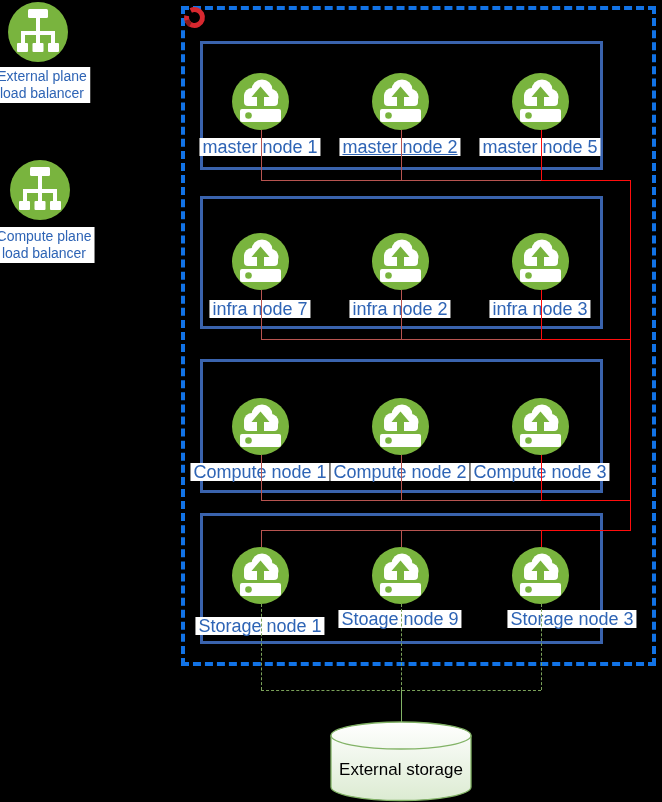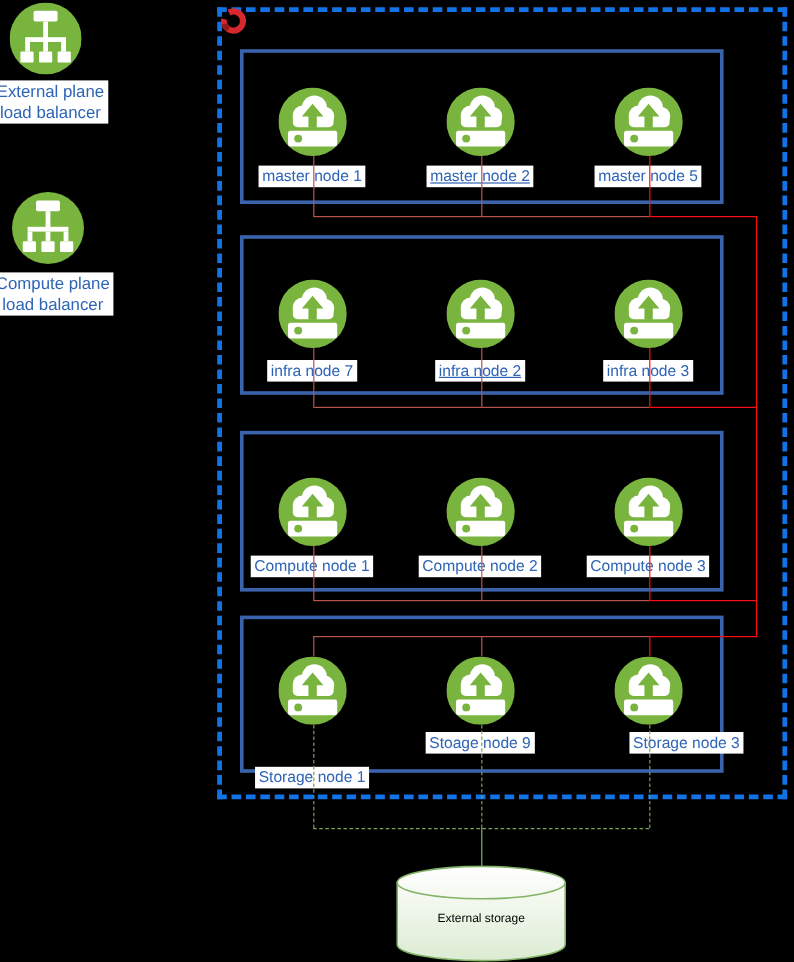--- a/index.html
+++ b/index.html
@@ -8,25 +8,25 @@
   .abs{position:absolute;}
   .lbl{position:absolute;transform:translateX(-50%);background:var(--label-bg,#fff);
        color:var(--label-text,#2e64b5);font-size:13px;line-height:16px;
        padding:1px 3px;white-space:nowrap;text-align:center;}
   .lb-lbl{font-size:14px;line-height:17px;}
   .cluster-box{position:absolute;left:181px;top:6px;width:475px;height:660px;
        border:4px dashed var(--cluster-border,#1273e6);box-sizing:border-box;}
   .row-box{position:absolute;width:403px;border:3px solid var(--row-border,#3a63ad);
        box-sizing:border-box;}
   .node-label{position:absolute;transform:translateX(-50%);background:var(--label-bg,#fff);
-       color:var(--label-text,#2e64b5);font-size:13px;line-height:16px;padding:1px 3px;
+       color:var(--label-text,#2e64b5);font-size:18px;line-height:16px;padding:1px 3px;
        white-space:nowrap;}
   .line{position:absolute;}
   .storage-label{position:absolute;left:331px;top:760px;width:140px;text-align:center;
-       color:#000;font-size:10px;}
+       color:#000;font-size:17px;}
 </style>
 </head>
 <body>
 
 <div class="stage" style="--bg: #000000; --row-border: #3a63ad; --cluster-border: #1273e6; --label-text: #2e64b5; --label-bg: #ffffff;">
 
   <div class="abs" style="left:8px;top:2px;">
     <svg width="60" height="60" viewBox="0 0 60 60">
       <circle cx="30" cy="30" r="30" class="green-fill" fill="#79b43e"></circle>
       <g fill="#ffffff">
@@ -131,21 +131,21 @@
     <g fill="#ffffff">
       <circle cx="20" cy="23" r="8"></circle>
       <circle cx="30" cy="17" r="10.5"></circle>
       <circle cx="38.5" cy="24" r="8"></circle>
       <rect x="12" y="20" width="34" height="13" rx="4"></rect>
     </g>
     <path d="M28.5 13.5 L37.5 24 h-5.5 v9.5 h-7 v-9.5 h-5.5 z" fill="#79b43e"></path>
     <rect x="8" y="36" width="41" height="13" rx="2" fill="#ffffff"></rect>
     <circle cx="16.5" cy="42.5" r="3.3" fill="#79b43e"></circle>
   </svg></div>
-      <div class="node-label" style="left: 400px; top: 300px; text-decoration: underline;">infra node 2</div>
+      <div class="node-label" style="left: 400px; top: 300px;">infra node 2</div>
       <div class="abs" style="left: 512px; top: 233px;"><svg width="57" height="57" viewBox="0 0 57 57">
     <circle cx="28.5" cy="28.5" r="28.5" fill="#79b43e"></circle>
     <g fill="#ffffff">
       <circle cx="20" cy="23" r="8"></circle>
       <circle cx="30" cy="17" r="10.5"></circle>
       <circle cx="38.5" cy="24" r="8"></circle>
       <rect x="12" y="20" width="34" height="13" rx="4"></rect>
     </g>
     <path d="M28.5 13.5 L37.5 24 h-5.5 v9.5 h-7 v-9.5 h-5.5 z" fill="#79b43e"></path>
     <rect x="8" y="36" width="41" height="13" rx="2" fill="#ffffff"></rect>
@@ -198,21 +198,21 @@
     <g fill="#ffffff">
       <circle cx="20" cy="23" r="8"></circle>
       <circle cx="30" cy="17" r="10.5"></circle>
       <circle cx="38.5" cy="24" r="8"></circle>
       <rect x="12" y="20" width="34" height="13" rx="4"></rect>
     </g>
     <path d="M28.5 13.5 L37.5 24 h-5.5 v9.5 h-7 v-9.5 h-5.5 z" fill="#79b43e"></path>
     <rect x="8" y="36" width="41" height="13" rx="2" fill="#ffffff"></rect>
     <circle cx="16.5" cy="42.5" r="3.3" fill="#79b43e"></circle>
   </svg></div>
-      <div class="node-label" style="left: 260px; top: 639px;">Storage node 1</div>
+      <div class="node-label" style="left: 260px; top: 617px;">Storage node 1</div>
       <div class="abs" style="left: 372px; top: 547px;"><svg width="57" height="57" viewBox="0 0 57 57">
     <circle cx="28.5" cy="28.5" r="28.5" fill="#79b43e"></circle>
     <g fill="#ffffff">
       <circle cx="20" cy="23" r="8"></circle>
       <circle cx="30" cy="17" r="10.5"></circle>
       <circle cx="38.5" cy="24" r="8"></circle>
       <rect x="12" y="20" width="34" height="13" rx="4"></rect>
     </g>
     <path d="M28.5 13.5 L37.5 24 h-5.5 v9.5 h-7 v-9.5 h-5.5 z" fill="#79b43e"></path>
     <rect x="8" y="36" width="41" height="13" rx="2" fill="#ffffff"></rect>

